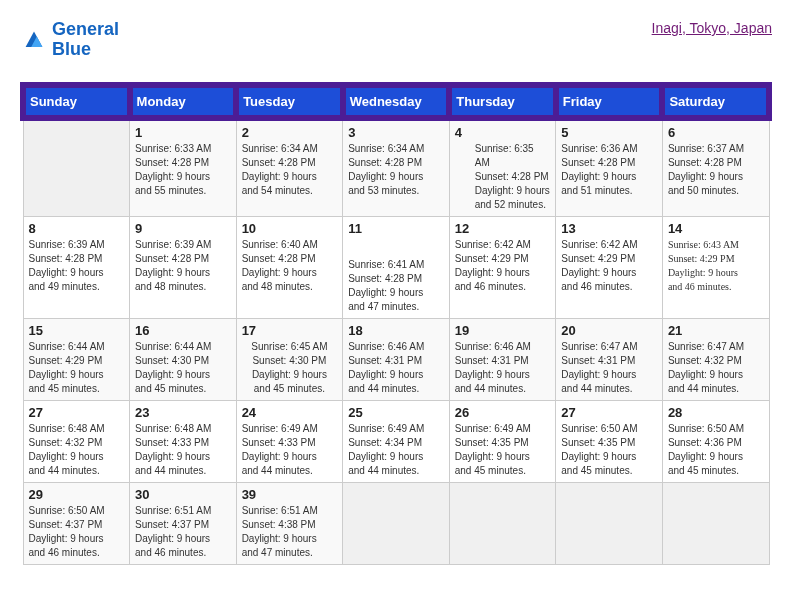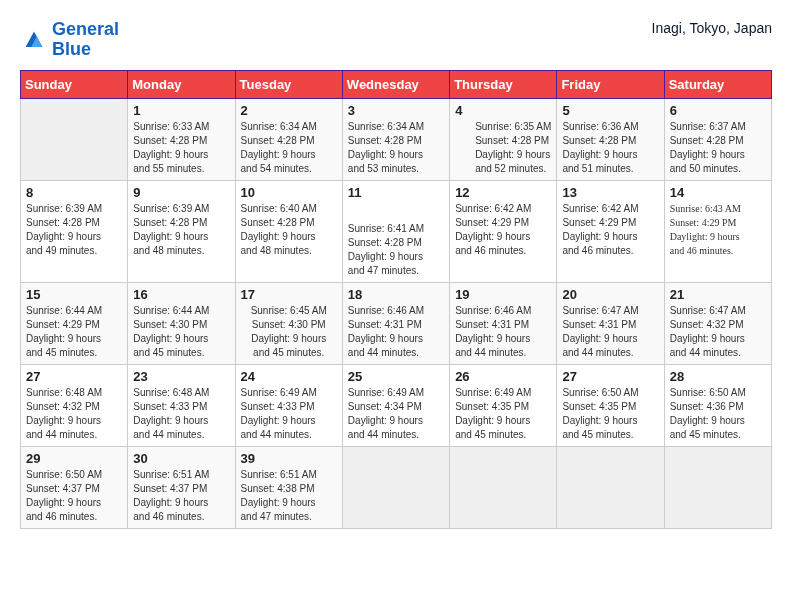--- a/index.html
+++ b/index.html
@@ -7,21 +7,21 @@
       font-family: Arial, sans-serif;
       background: #fff;
       width: 792px;
       min-height: 612px;
       padding: 20px;
     }
     .header {
       display: flex;
       justify-content: space-between;
       align-items: flex-start;
-      margin-bottom: 10px;
+      margin-bottom: 22px;
     }
     .logo {
       display: flex;
       align-items: center;
       gap: 4px;
     }
     .logo-text {
       font-size: 18px;
       font-weight: bold;
       color: #333;
@@ -37,35 +37,36 @@
     .title-block {
       text-align: right;
     }
     .month-title {
       font-size: 32px;
       color: #333;
       font-weight: normal;
     }
     .location {
       font-size: 14px;
-      color: #0f172a;
+      color: #701a75;
+      text-decoration: underline;
     }
     table {
       width: 100%;
       border-collapse: collapse;
       font-size: 11px;
     }
     thead tr th {
-      background-color: #ef4444;
+      background-color: #1d4ed8;
       color: white;
       padding: 6px 4px;
       text-align: left;
       font-size: 13px;
       font-weight: bold;
-      border: 1px solid #4c1d95;
+      border: 6px solid #4c1d95;
     }
     tbody tr td {
       border: 1px solid #ccc;
       vertical-align: top;
       padding: 4px 5px;
       width: calc(100% / 7);
       min-height: 80px;
       background: #fff;
     }
     tbody tr:nth-child(odd) td {

